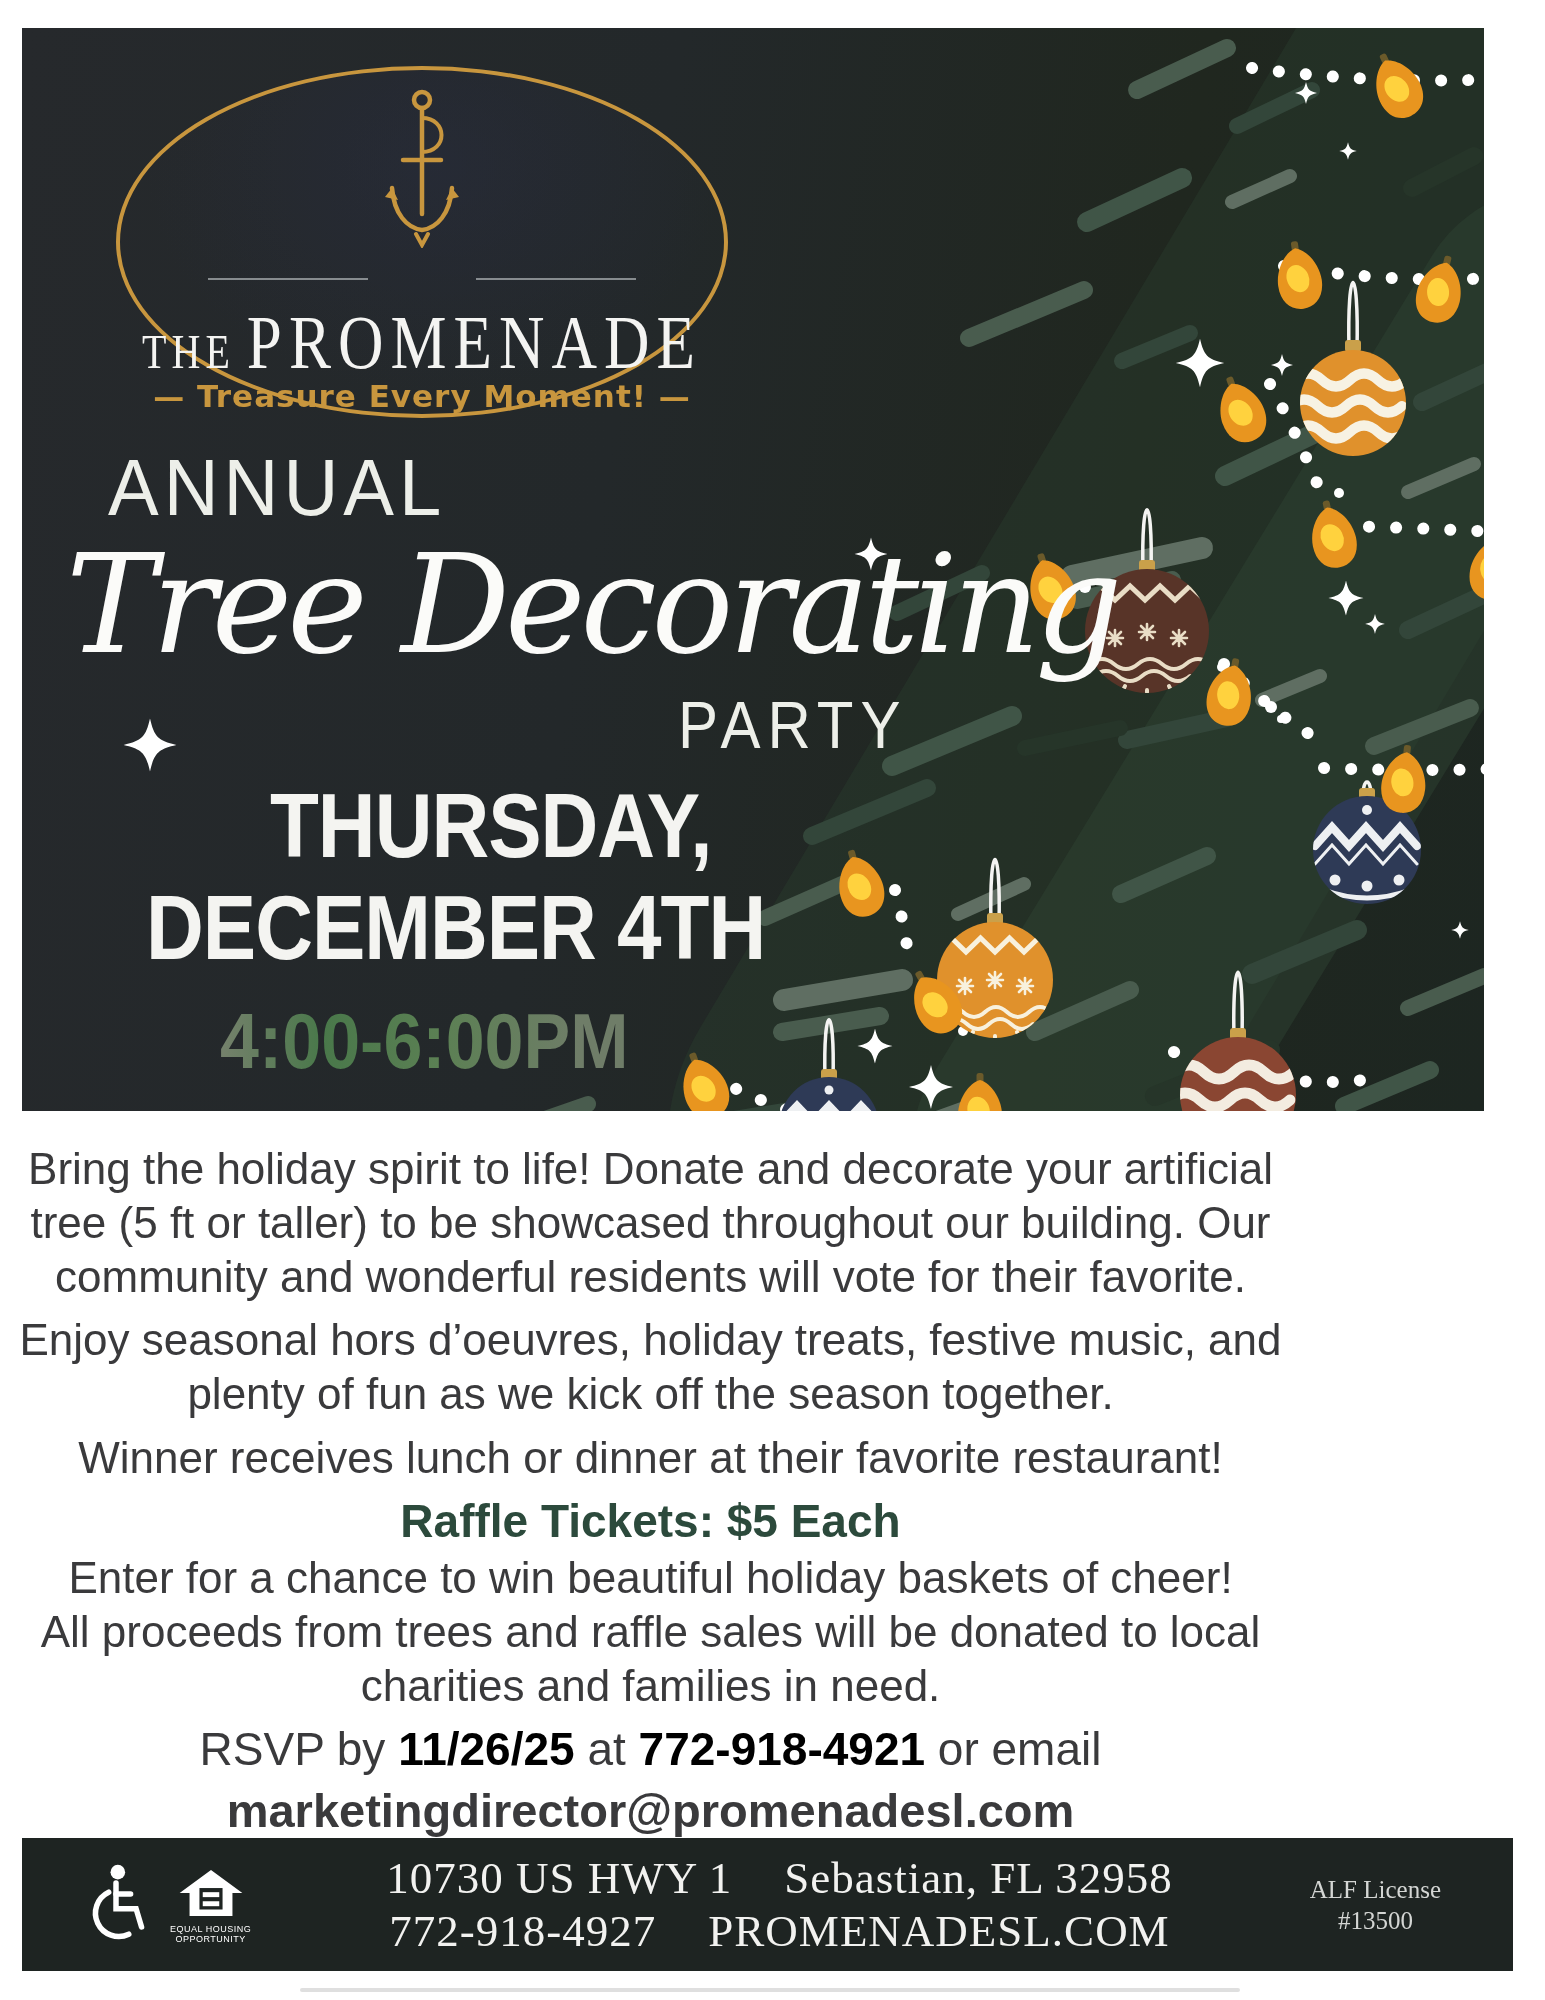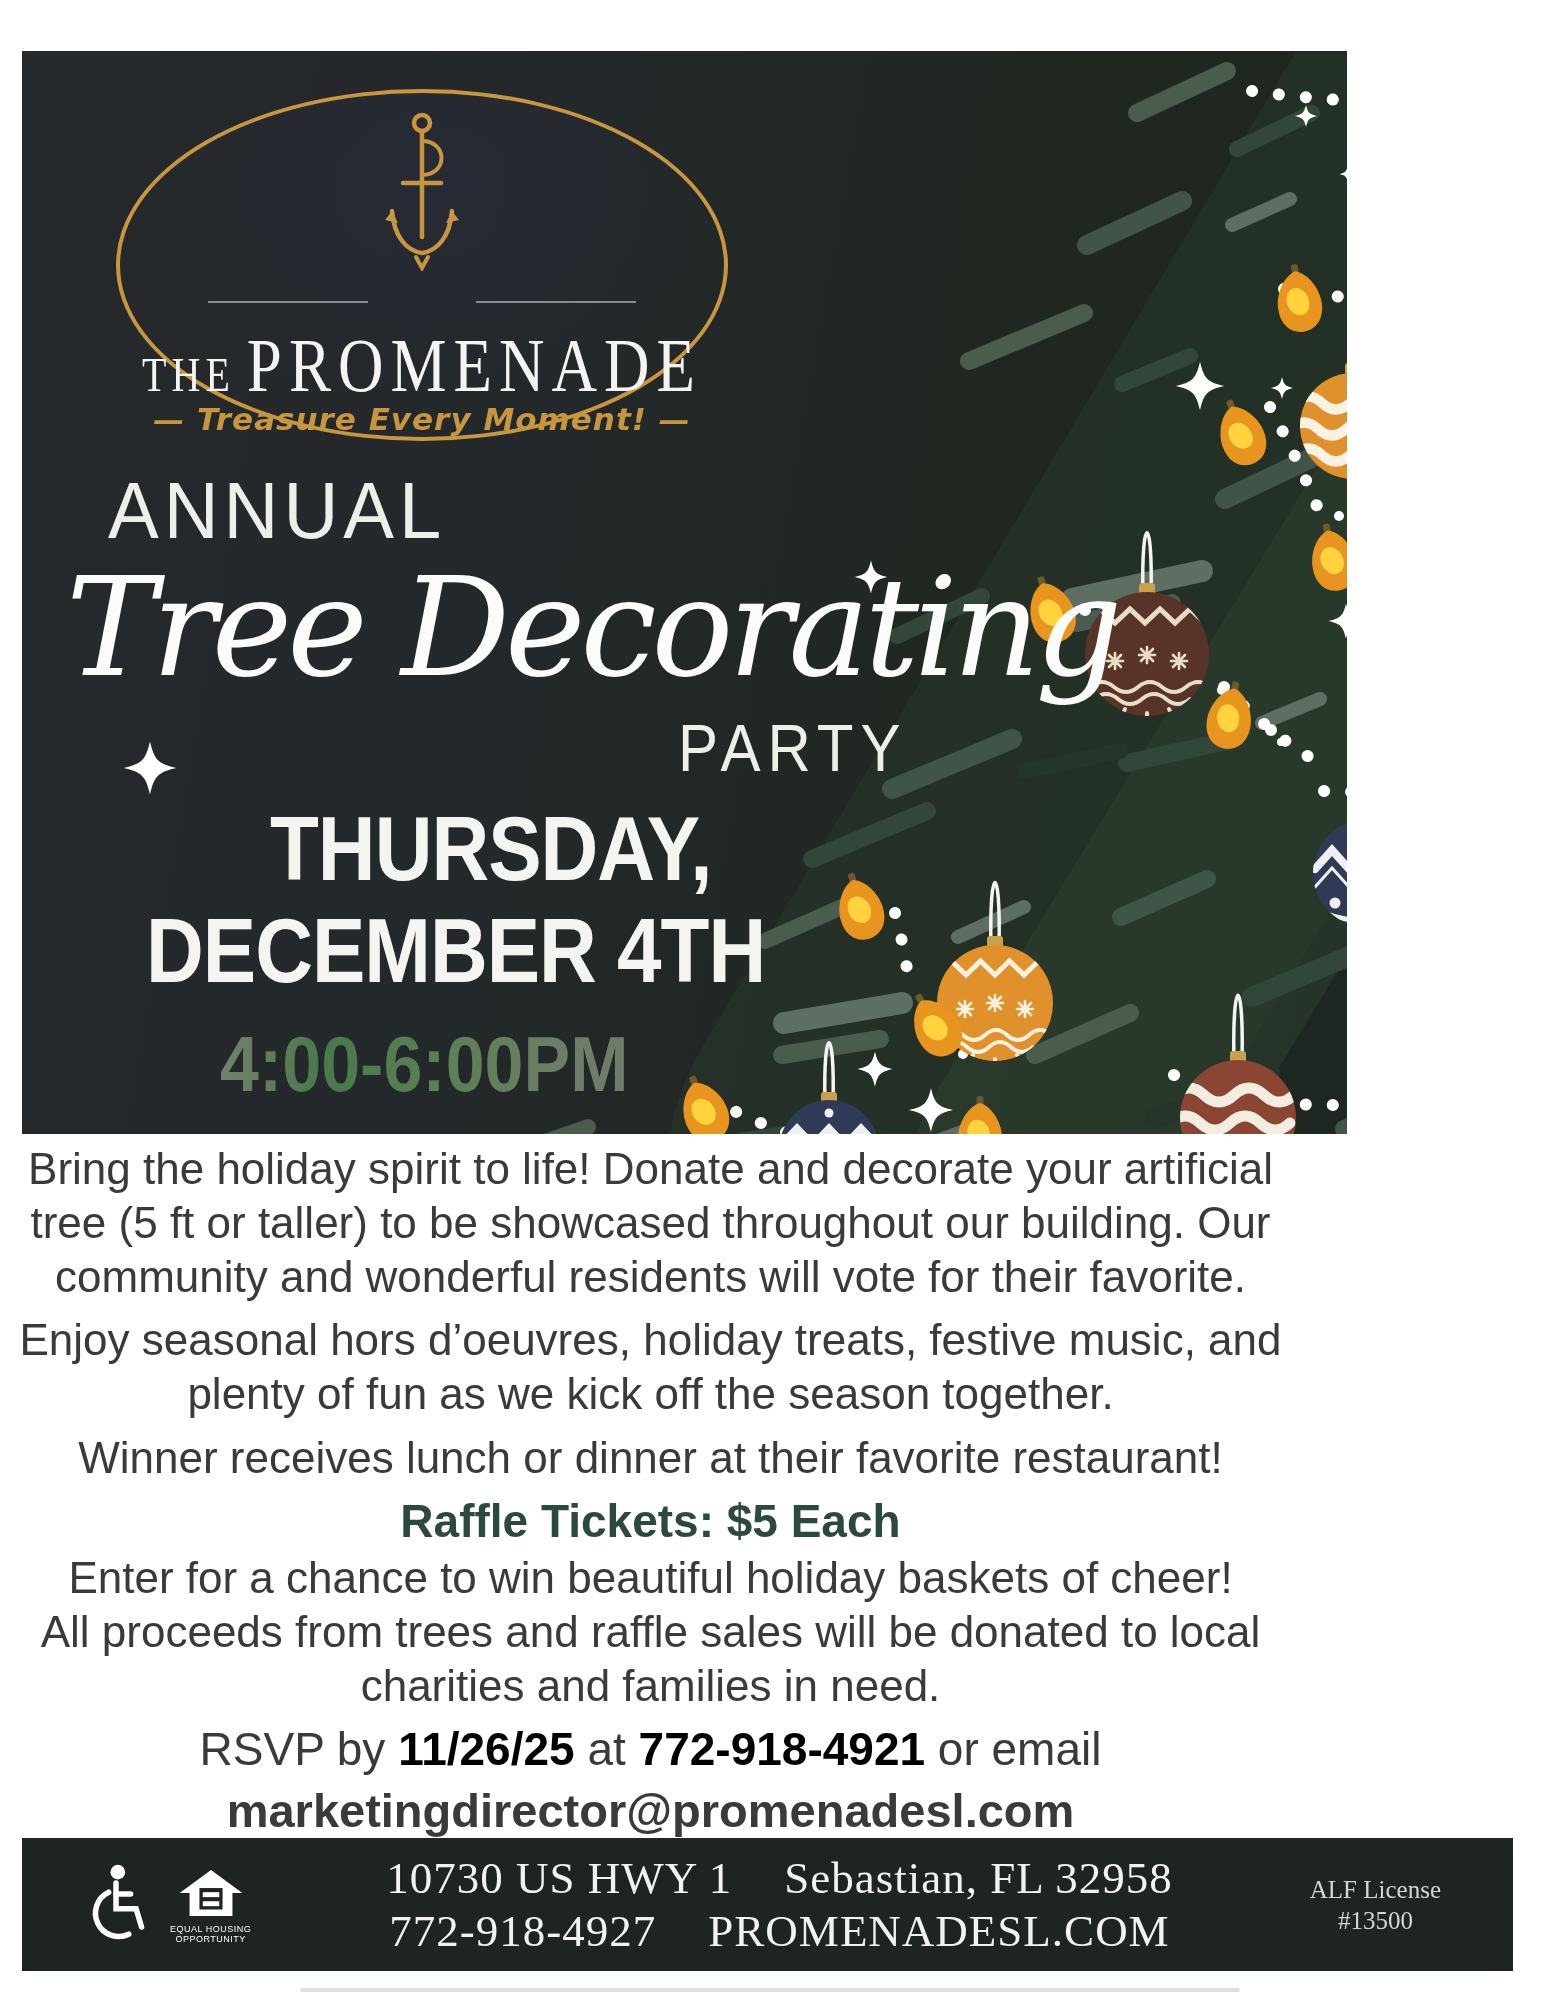--- a/index.html
+++ b/index.html
@@ -1,39 +1,39 @@
 <!DOCTYPE html>
 <html><head>
 <meta charset="utf-8">
 <style>
   html,body{margin:0;padding:0;background:#ffffff;}
   .page{position:relative;width:1545px;height:2000px;background:#ffffff;overflow:hidden;
         font-family:"Liberation Sans",sans-serif;}
 
   
-  .panel{position:absolute;left:22px;top:51px;width:1325px;height:1083px;
+  .panel{position:absolute;left:22px;top:28px;width:1462px;height:1083px;
          background:linear-gradient(100deg,#26292c 0%,#23282a 40%,#20271f 72%,#1d2621 100%);
          overflow:hidden;}
   .tree-svg{position:absolute;left:0;top:0;width:1491px;height:1083px;}
 
   
   .logo{position:absolute;left:94px;top:38px;width:604px;height:344px;
         border:4px solid #c8963e;border-radius:50%;
         background:radial-gradient(ellipse at 52% 28%, rgba(40,44,62,.55) 0%, rgba(40,44,62,0) 65%);}
   .anchor-wrap{position:absolute;left:50%;top:18px;transform:translateX(-50%);}
   .logo-divider{position:absolute;top:208px;height:2px;background:#a8adb0;opacity:.75;}
   .logo-divider.left{left:88px;width:160px;}
   .logo-divider.right{right:88px;width:160px;}
   .brand{position:absolute;left:0;top:228px;width:100%;display:flex;justify-content:center;
          align-items:baseline;gap:12px;color:#f4f4f2;font-family:"Liberation Serif",serif;
          transform:scaleY(1.22);transform-origin:50% 0;}
   .brand .the{font-size:40px;letter-spacing:5px;}
   .brand .name{font-size:63px;letter-spacing:7px;}
   .tagline{position:absolute;left:0;top:308px;width:100%;text-align:center;
-           font-family:"DejaVu Sans",sans-serif;font-style:italic;font-weight:bold;
+           font-family:"DejaVu Sans",sans-serif;font-weight:bold;
            font-size:31px;color:#c8963e;letter-spacing:1px;}
 
   
   .annual{position:absolute;left:86px;top:414px;font-size:76px;letter-spacing:5px;
           color:#edefe9;transform:scaleY(1.04);transform-origin:0 0;}
   .script-title{position:absolute;left:44px;top:498px;font-family:"DejaVu Serif",serif;
           font-style:italic;font-size:136px;letter-spacing:-5px;color:#fbfbf9;}
   .party{position:absolute;left:656px;top:658px;font-size:60px;letter-spacing:7px;
           color:#edefe9;transform:scaleY(1.12);transform-origin:0 0;}
   .day{position:absolute;left:248px;top:746px;font-size:80px;font-weight:bold;

